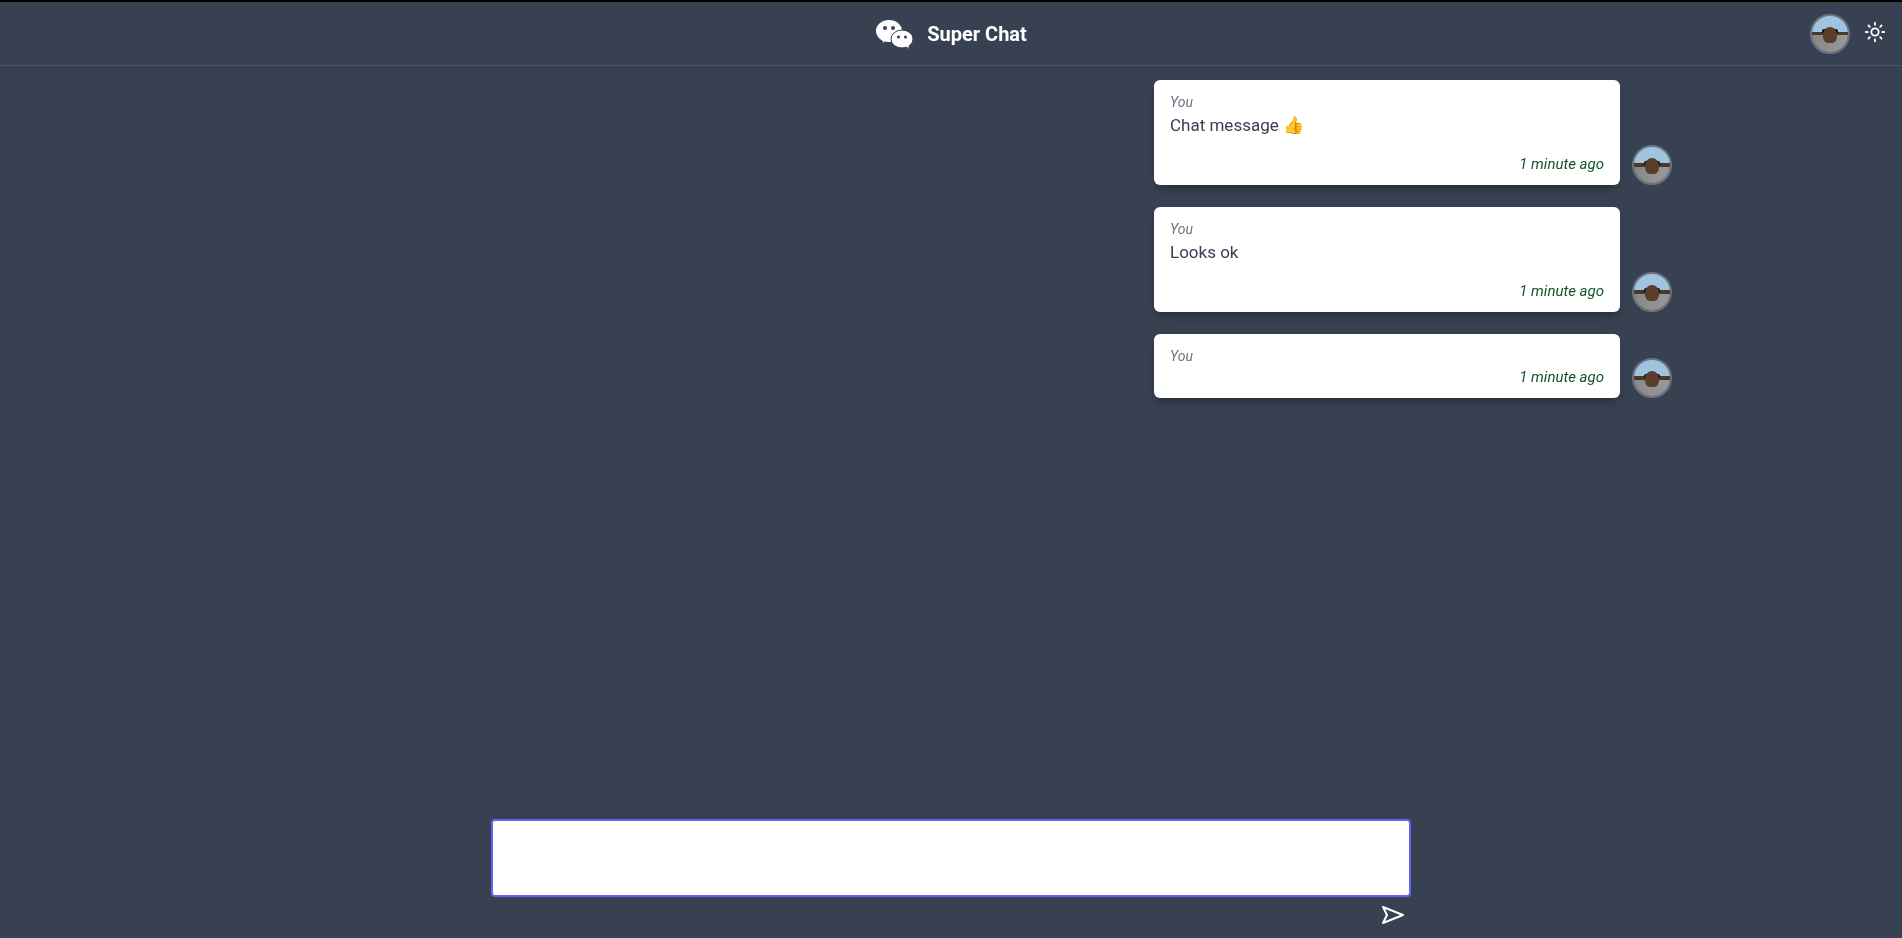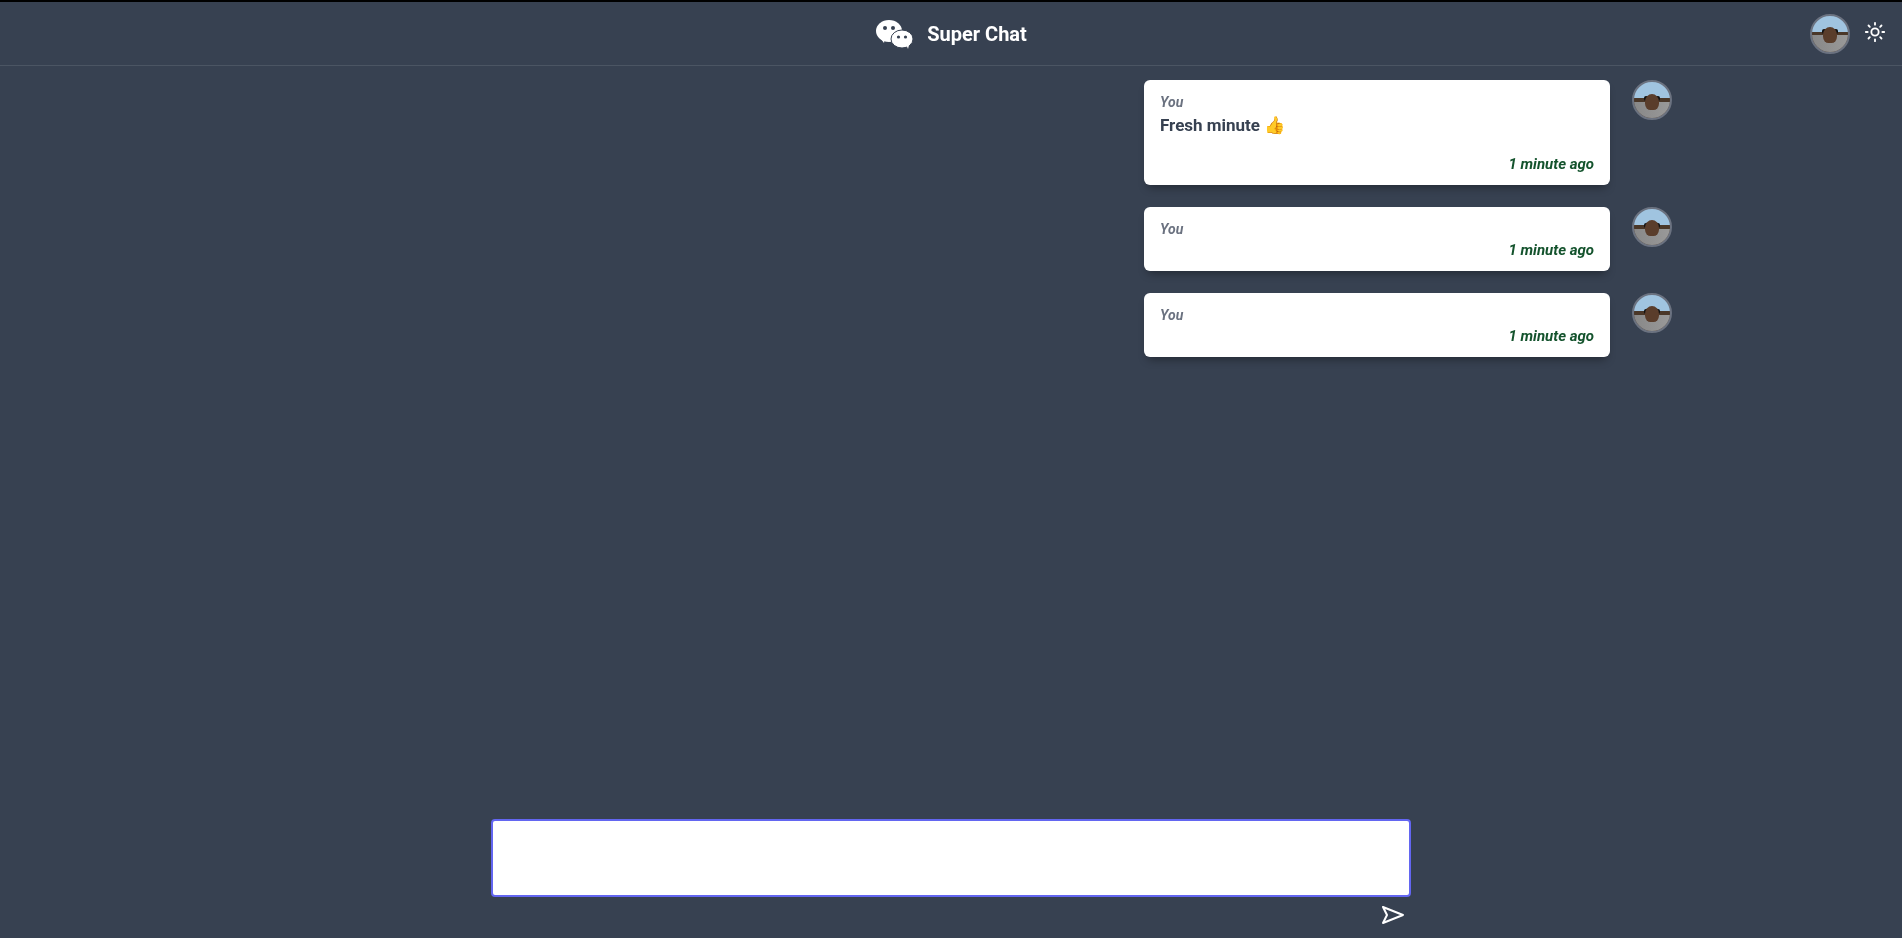--- a/index.html
+++ b/index.html
@@ -90,24 +90,23 @@
     flex:1;
     overflow-y:auto;
     display:flex;
     flex-direction:column;
     align-items:flex-end;
     padding: 14px 230px 20px 40px;
     gap: 22px;
   }
   .msg-row {
     display:flex;
-    align-items:flex-start;
-    gap:22px;
+    align-items:flex-end;
+    gap:12px;
     max-width: 100%;
-    font-weight: bold;
   }
   .bubble {
     background:#fff;
     color:#374151;
     border-radius:6px;
     width:466px;
     padding:14px 16px 12px 16px;
     box-shadow: 0 6px 10px -4px rgba(0,0,0,0.4);
     position:relative;
     display:flex;
@@ -206,30 +205,31 @@
       </span>
     </button>
   </div>
 </div>
 
 <div class="chat-area">
   <div class="messages" id="messages">
       <div class="msg-row">
         <div class="bubble">
           <div class="sender">You</div>
-          <div class="text">Fresh minute 👍</div>
+          <div class="text">Chat message 👍</div>
           <div class="time">1 minute ago</div>
         </div>
         <div class="avatar">
           <span class="glasses"></span>
         </div>
       </div>
       <div class="msg-row">
         <div class="bubble">
           <div class="sender">You</div>
+          <div class="text">Looks ok</div>
           <div class="time">1 minute ago</div>
         </div>
         <div class="avatar">
           <span class="glasses"></span>
         </div>
       </div>
       <div class="msg-row">
         <div class="bubble">
           <div class="sender">You</div>
           <div class="time">1 minute ago</div>

